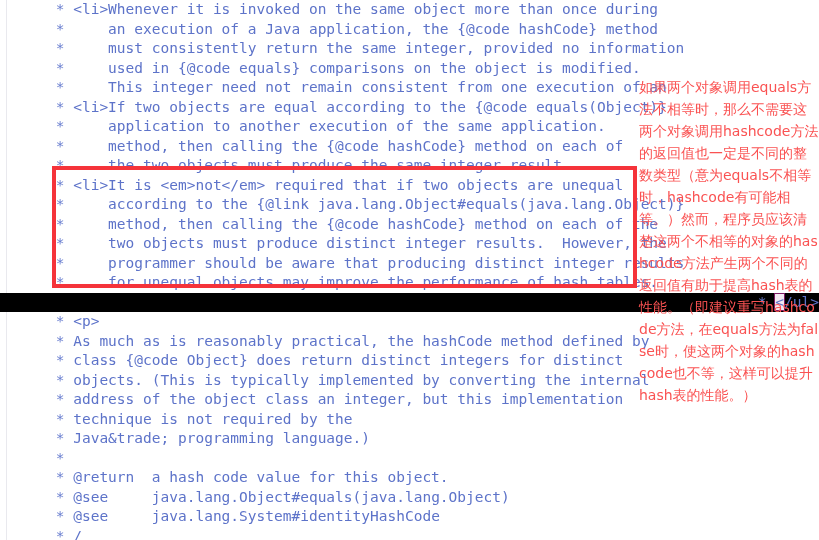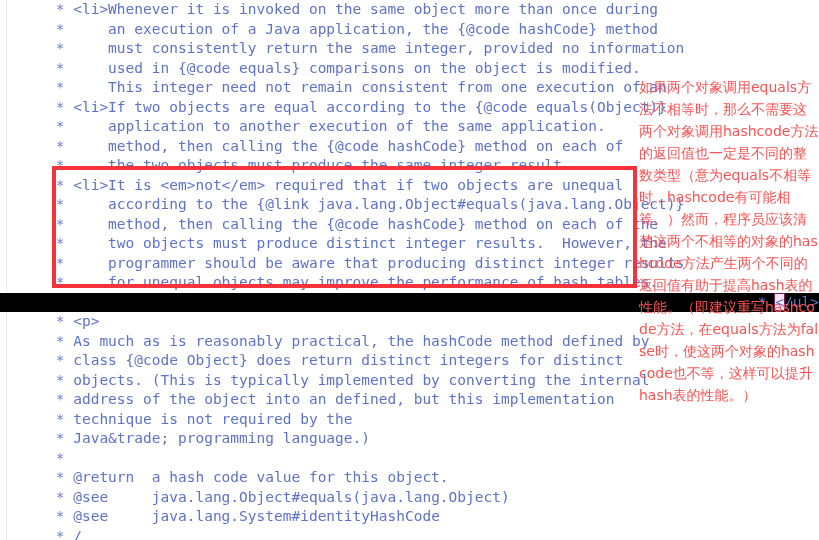--- a/index.html
+++ b/index.html
@@ -148,21 +148,21 @@
     <div class="line caret"><span class="ast"> * </span><span class="cmt brkmatch">&lt;</span><span class="cmt">/ul&gt;</span></div>
 
     <div class="line"><span class="ast"> * </span><span class="cmt">&lt;p&gt;</span></div>
 
     <div class="line"><span class="ast"> * </span><span class="cmt">As much as is reasonably practical, the hashCode method defined by</span></div>
 
     <div class="line"><span class="ast"> * </span><span class="cmt">class {@code Object} does return distinct integers for distinct</span></div>
 
     <div class="line"><span class="ast"> * </span><span class="cmt">objects. (This is typically implemented by converting the internal</span></div>
 
-    <div class="line"><span class="ast"> * </span><span class="cmt">address of the object into an defined, but this implementation</span></div>
+    <div class="line"><span class="ast"> * </span><span class="cmt">address of the object class an integer, but this implementation</span></div>
 
     <div class="line"><span class="ast"> * </span><span class="cmt">technique is not required by the</span></div>
 
     <div class="line"><span class="ast"> * </span><span class="cmt">Java&amp;trade; programming language.)</span></div>
 
     <div class="line"><span class="ast"> * </span><span class="cmt"></span></div>
 
     <div class="line"><span class="ast"> * </span><span class="tag">@return</span><span class="cmt">  a hash code value for this object.</span></div>
 
     <div class="line"><span class="ast"> * </span><span class="tag">@see</span><span class="cmt">     java.lang.Object#equals(java.lang.Object)</span></div>

